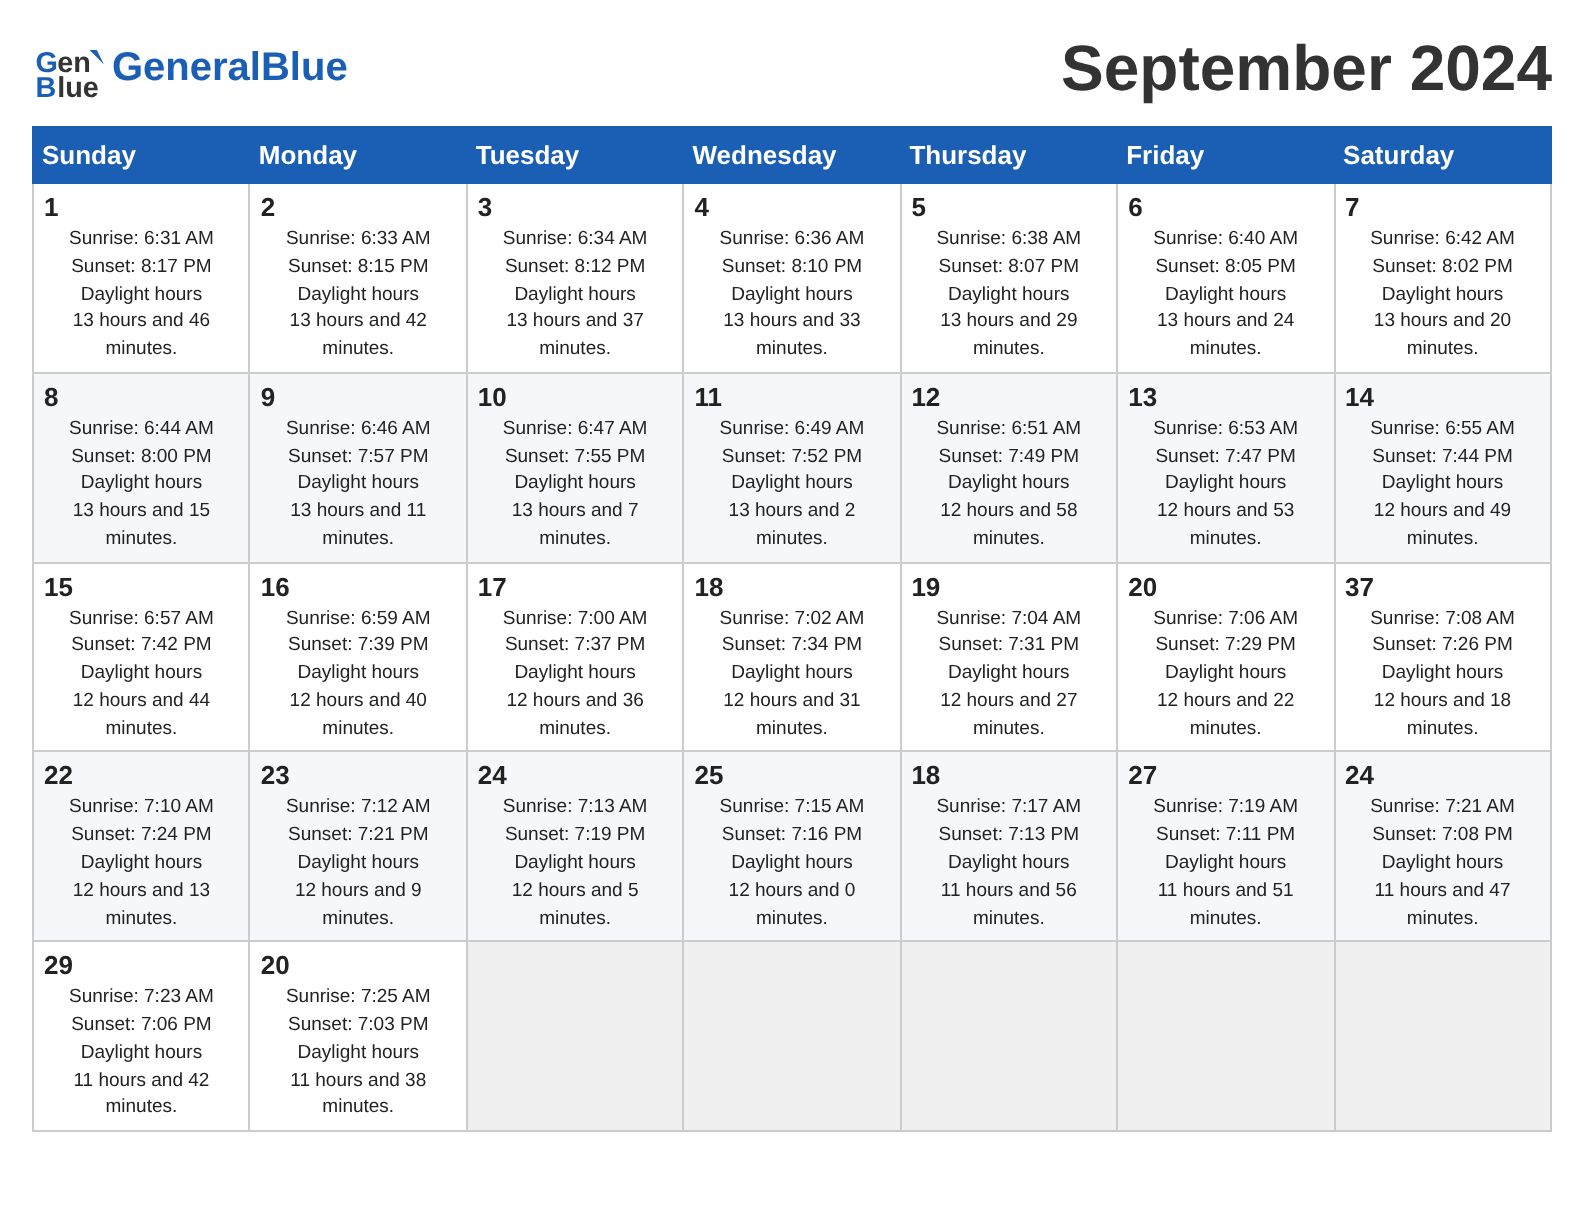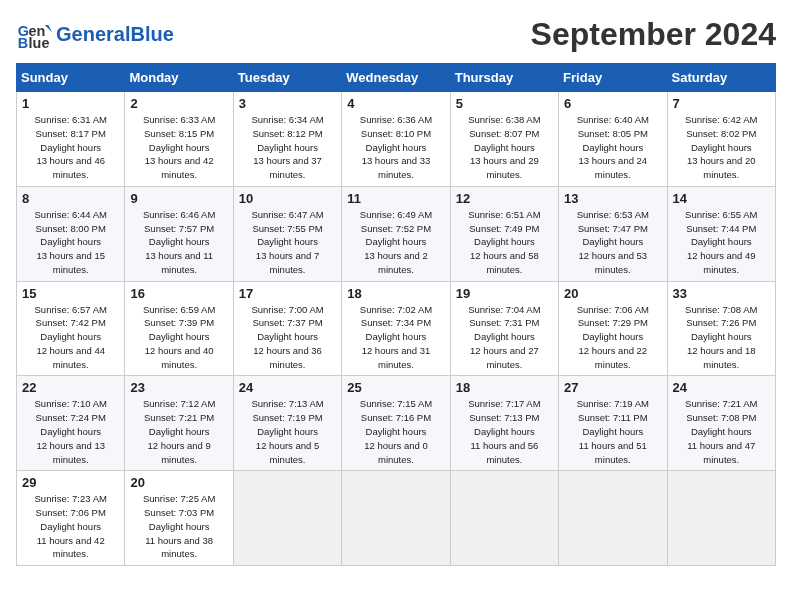--- a/index.html
+++ b/index.html
@@ -295,21 +295,21 @@
         <td>
         <span class="day-num">20</span>
         <div class="day-info">
           Sunrise: 7:06 AM<br>
           Sunset: 7:29 PM<br>
           Daylight hours<br>
           12 hours and 22 minutes.
         </div>
       </td>
         <td>
-        <span class="day-num">33</span>
+        <span class="day-num">37</span>
         <div class="day-info">
           Sunrise: 7:08 AM<br>
           Sunset: 7:26 PM<br>
           Daylight hours<br>
           12 hours and 18 minutes.
         </div>
       </td>
       </tr>
       <tr>
         <td>

